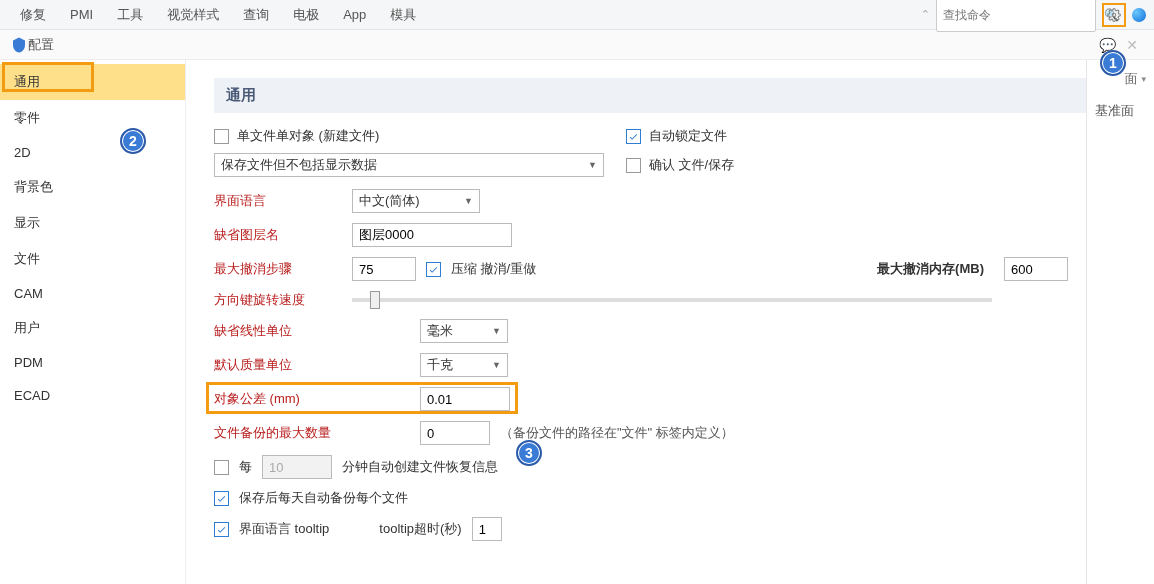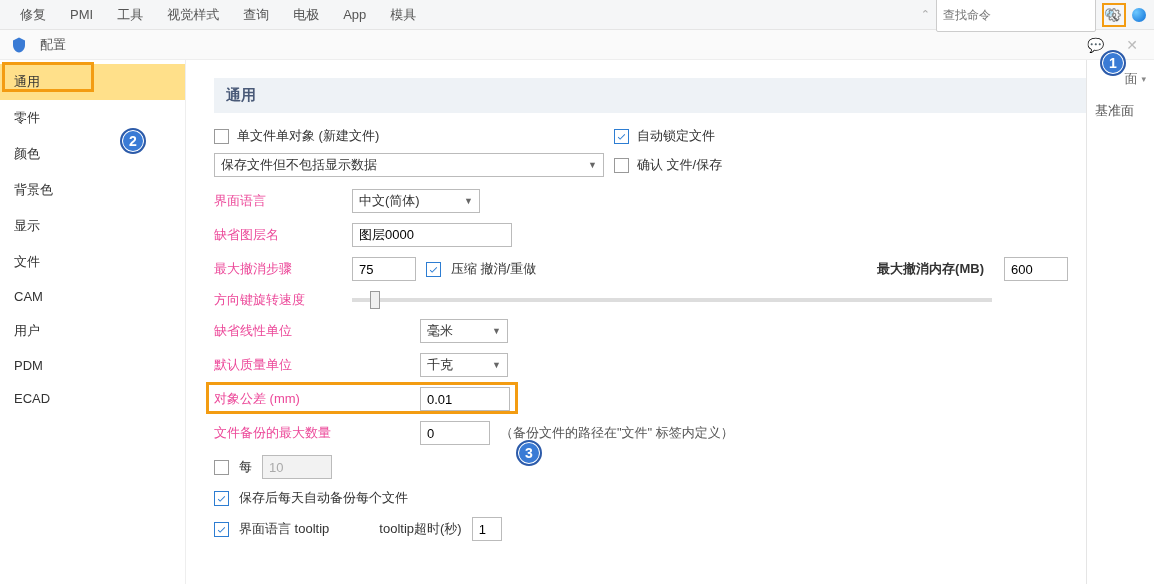--- a/index.html
+++ b/index.html
@@ -6,53 +6,53 @@
   body { font-family: "Microsoft YaHei", Arial, sans-serif; font-size: 13px; color: #333; background: #fff; width: 1154px; height: 584px; overflow: hidden; position: relative; }
   .menubar { display: flex; align-items: center; height: 30px; background: #f5f6f7; border-bottom: 1px solid #e5e5e5; padding: 0 8px; gap: 0; }
   .menubar .menu-item { padding: 0 12px; line-height: 30px; color: #555; }
   .menubar .spacer { flex: 1; }
   .menubar .search-wrap { display: flex; align-items: center; width: 160px; height: 34px; border: 1px solid #ccc; border-radius: 2px; background: #fff; margin-right: 6px; }
   .menubar .search-input { border: none; outline: none; flex: 1; font-size: 12px; padding: 0 6px; background: transparent; }
   .menubar .search-ic { width: 18px; text-align: center; color: #888; font-size: 12px; }
   .menubar .gear-btn { width: 24px; height: 24px; border: 2px solid #f39c12; display: flex; align-items: center; justify-content: center; color: #888; margin-right: 4px; }
   .menubar .chev { color: #aaa; margin: 0 6px; font-size: 11px; }
   .menubar .globe { width: 14px; height: 14px; border-radius: 50%; background: radial-gradient(circle at 30% 30%, #6cc8ff, #0d6ed6); margin-left: 2px; }
-  .config-header { display: flex; align-items: center; height: 30px; background: #fafafa; border-bottom: 1px solid #eee; padding: 0 10px; gap: 12px; }
+  .config-header { display: flex; align-items: center; height: 30px; background: #fafafa; border-bottom: 1px solid #eee; padding: 0 10px; gap: 0; }
   .config-icon { width: 18px; height: 18px; }
   .config-title { color: #555; }
   .config-header .hspacer { flex: 1; }
   .hdr-ic { color: #bbb; width: 24px; text-align: center; font-size: 14px; }
   .callout { position: absolute; width: 26px; height: 26px; border-radius: 50%; background: #3a7bd5; color: #fff; display: flex; align-items: center; justify-content: center; font-weight: bold; font-size: 14px; border: 2px solid #2d5ba9; box-shadow: 0 0 0 1px #fff inset; z-index: 50; }
   .main { display: flex; height: calc(584px - 60px); }
   .sidebar { width: 186px; border-right: 1px solid #eee; padding-top: 4px; position: relative; }
   .sidebar .nav-item { padding: 9px 14px; color: #333; }
   .sidebar .nav-item.active { background: #ffe08a; }
   .sidebar .nav-item.active-box { position: absolute; left: 2px; top: 2px; width: 92px; height: 30px; border: 3px solid #f39c12; pointer-events: none; }
   .content { flex: 1; position: relative; padding: 18px 28px 0 28px; overflow: hidden; }
   .scrollbar { position: absolute; right: 0; top: 0; bottom: 0; width: 12px; background: #f4f4f4; }
   .scrollbar .thumb { position: absolute; left: 1px; right: 1px; top: 14px; height: 120px; background: #c8c8c8; border-radius: 2px; }
   .scrollbar .arrow { position: absolute; left: 0; right: 0; height: 14px; text-align: center; font-size: 9px; color: #888; }
   .scrollbar .arrow.top { top: 0; }
   .scrollbar .arrow.bot { bottom: 0; }
   .section-title { background: #eef2f6; padding: 8px 12px; color: #4a5a78; font-weight: 600; font-size: 15px; margin-bottom: 14px; width: calc(100% - 18px); }
   .form-area { width: calc(100% - 18px); }
-  .row2col { display: flex; gap: 0; margin-bottom: 8px; }
+  .row2col { display: flex; gap: 12px; margin-bottom: 8px; }
   .col-left { width: 400px; display: flex; align-items: center; gap: 8px; }
   .col-right { display: flex; align-items: center; gap: 8px; }
   .chk { width: 15px; height: 15px; border: 1px solid #999; background: #fff; display: inline-flex; align-items: center; justify-content: center; }
   .chk.checked { border-color: #2d7dd2; }
   .chk.checked svg { display: block; }
   .chk svg { display: none; }
   .dd { height: 24px; border: 1px solid #bbb; display: flex; align-items: center; padding: 4px 6px; background: #fff; justify-content: space-between; }
   .dd.wide { width: 390px; }
   .dd.med { width: 128px; }
   .dd.sm { width: 88px; }
   .dd .caret { font-size: 9px; color: #666; }
   .field-row { display: flex; align-items: center; margin-bottom: 10px; gap: 10px; }
-  .label { width: 128px; color: #ec4899; }
+  .label { width: 128px; color: #b91c1c; }
   .label.wide { width: 196px; }
   .txt-in { height: 24px; border: 1px solid #bbb; padding: 0 6px; background: #fff; font-size: 13px; outline: none; }
   .txt-w160 { width: 160px; }
   .txt-w64 { width: 64px; }
   .txt-w70 { width: 70px; }
   .slider-row { display: flex; align-items: center; margin-bottom: 10px; gap: 10px; }
   .slider-track { flex: 1; max-width: 640px; height: 4px; background: #ddd; position: relative; }
   .slider-thumb { position: absolute; top: -7px; left: 18px; width: 10px; height: 18px; background: #f0f0f0; border: 1px solid #999; }
   .hlbox { position: absolute; border: 3px solid #f39c12; pointer-events: none; }
   .right-pane { position: absolute; right: 0; top: 60px; bottom: 0; width: 68px; background: #fff; border-left: 1px solid #e5e5e5; padding: 6px 0 0 0; }
@@ -95,21 +95,21 @@
   <div class="hspacer"></div>
   <span class="hdr-ic">💬</span>
   <span class="hdr-ic">✕</span>
 </div>
 
 <div class="main">
 
   <div class="sidebar">
     <div class="nav-item active">通用</div>
     <div class="nav-item">零件</div>
-    <div class="nav-item">颜色</div>
+    <div class="nav-item">2D</div>
     <div class="nav-item">背景色</div>
     <div class="nav-item">显示</div>
     <div class="nav-item">文件</div>
     <div class="nav-item">CAM</div>
     <div class="nav-item">用户</div>
     <div class="nav-item">PDM</div>
     <div class="nav-item">ECAD</div>
     <div class="active-box nav-item" style="padding:0;background:transparent;"></div>
   </div>
 
@@ -205,20 +205,21 @@
       <div class="field-row">
         <span class="label wide">文件备份的最大数量</span>
         <input class="txt-in txt-w70" value="0" style="">
         <span style="color:#555;">（备份文件的路径在"文件" 标签内定义）</span>
       </div>
 
       <div class="field-row">
         <span class="chk"></span>
         <span>每</span>
         <input class="txt-in txt-w70 disabled-input" disabled="" value="10" style="">
+        <span>分钟自动创建文件恢复信息</span>
       </div>
 
       <div class="field-row">
         <span class="chk checked">
             <svg width="11" height="11" viewBox="0 0 24 24">
               <path fill="#2d7dd2" d="M9 16.2l-3.5-3.5L4 14.2l5 5 11-11-1.4-1.4z"></path>
             </svg>
           </span>
         <span>保存后每天自动备份每个文件</span>
       </div>

